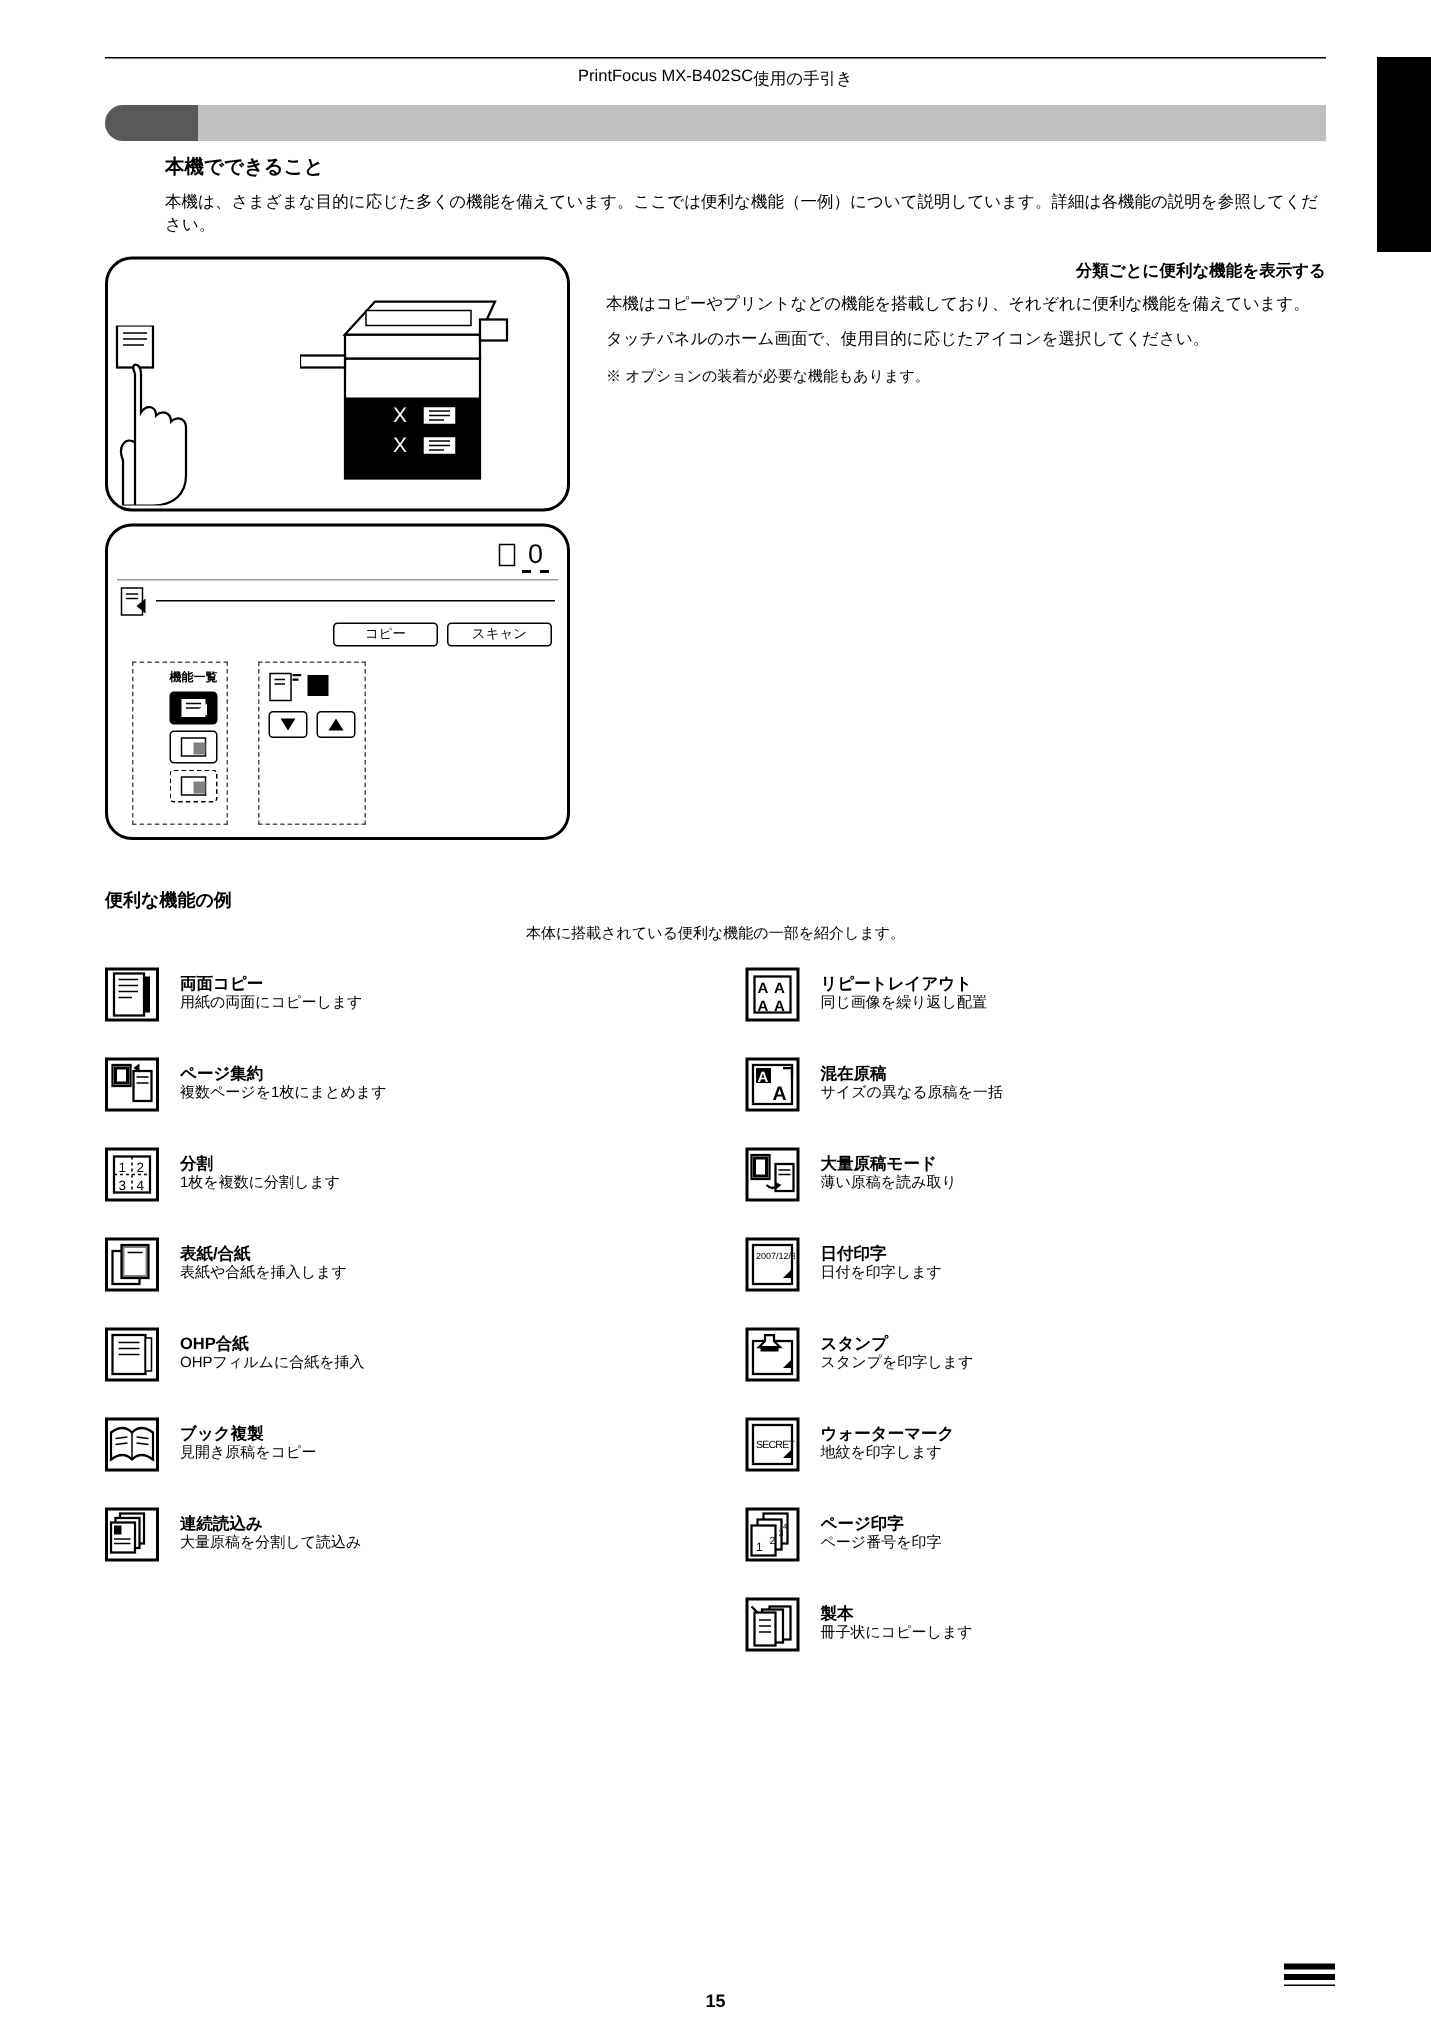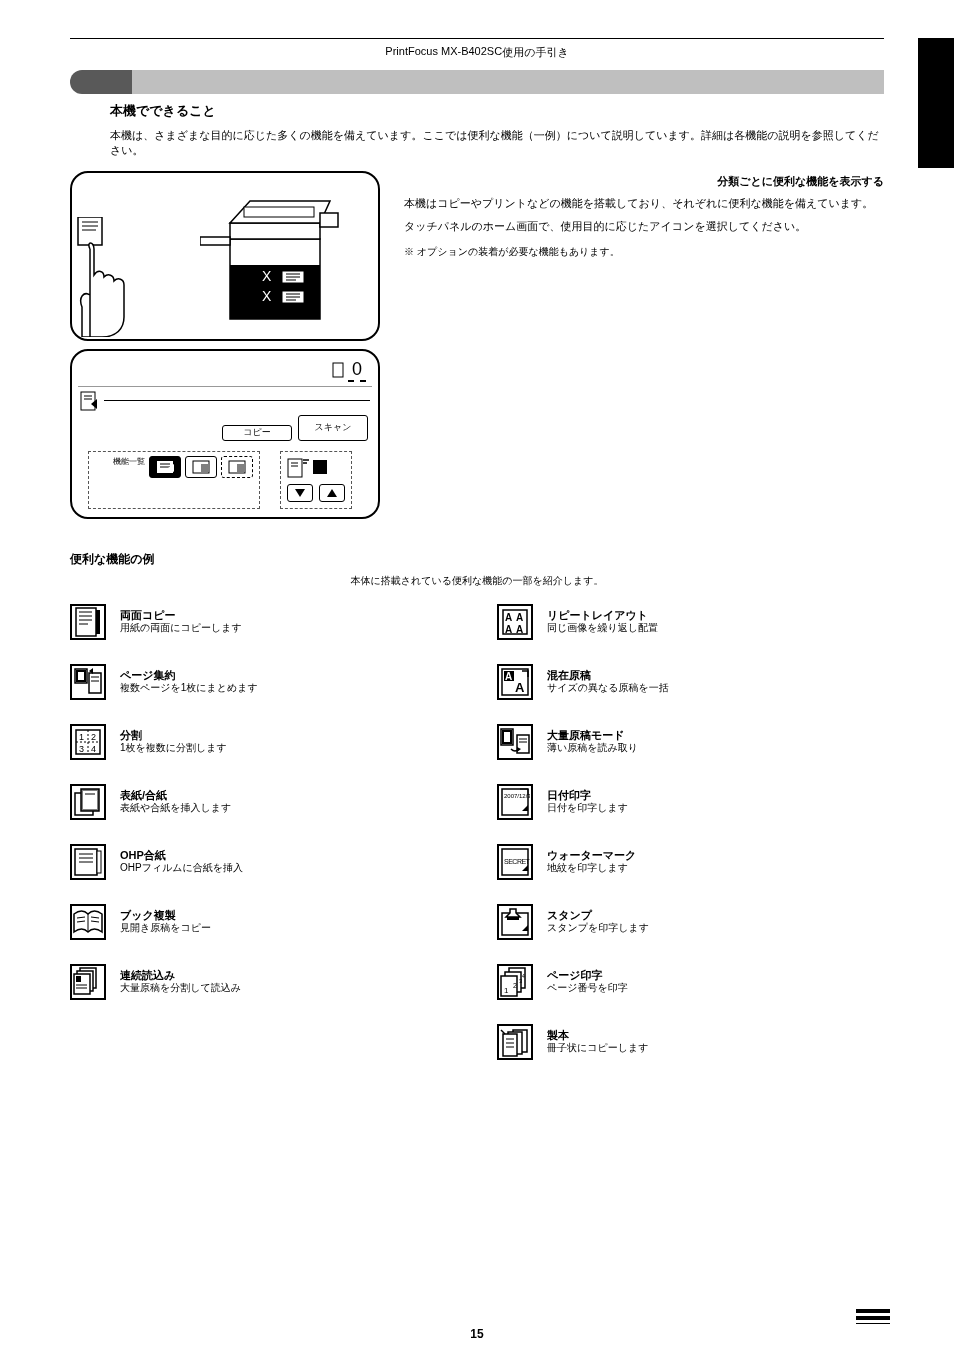--- a/index.html
+++ b/index.html
@@ -155,24 +155,24 @@
           <svg width="18" height="20">
             <rect x="1" y="1" width="14" height="18" fill="#fff" stroke="#000"></rect>
             <line x1="4" y1="5" x2="12" y2="5" stroke="#000"></line>
             <line x1="4" y1="8" x2="12" y2="8" stroke="#000"></line>
             <path d="M11 13 L17 8 L17 18 Z" fill="#000"></path>
           </svg>
           <div style="flex:1; height:1px; background:#000;"></div>
         </div>
         <div style="display:flex; gap:6px; justify-content:flex-end; padding:2px 4px 4px 4px;align-items:flex-end;">
           <div class="mini-btn" style="width:70px; height:16px; font-size:9px;">コピー</div>
-          <div class="mini-btn" style="width:70px; height:26px; font-size:9px;">スキャン</div>
+          <div class="mini-btn" style="width:70px; height:16px; font-size:9px;">スキャン</div>
         </div>
         <div style="display:flex; gap:20px; padding:6px 4px 2px 10px;">
-          <div style="border:1px dashed #555; padding:4px 6px 14px 24px; display:flex; flex-direction:row; gap:4px;">
+          <div style="border:1px dashed #555; padding:4px 6px 14px 24px; display:flex; flex-direction:column; gap:4px;font-weight:bold;">
             <div style="font-size:8px; text-align:center;">機能一覧</div>
             <div class="mini-btn" style="width:32px; height:22px; background:#000;">
               <svg width="20" height="16">
                   <rect x="2" y="2" width="16" height="12" fill="#fff"></rect>
                   <line x1="5" y1="5" x2="15" y2="5" stroke="#000"></line>
                   <line x1="5" y1="8" x2="15" y2="8" stroke="#000"></line>
                   <path d="M13 9 L19 5 L19 13 Z" fill="#fff"></path>
                 </svg>
             </div>
             <div class="mini-btn" style="width:32px; height:22px;">
@@ -418,43 +418,43 @@
         </div>
         <div class="feat-labels">
             <div class="feat-name">日付印字</div>
             <div class="feat-sub">日付を印字します</div>
           </div>
       </div>
 
       <div class="feat-item">
         <div class="feat-icon">
           <svg width="30" height="30">
-              <rect x="2" y="2" width="26" height="26" fill="#fff" stroke="#000" stroke-width="1.5"></rect>
-              <text x="4" y="17" font-size="7" letter-spacing="-0.5">SECRET</text>
-              <path d="M22 24 L28 24 L28 18" fill="#000"></path>
-            </svg>
-        </div>
-        <div class="feat-labels">
-            <div class="feat-name">ウォーターマーク</div>
-            <div class="feat-sub">地紋を印字します</div>
-          </div>
-      </div>
-
-      <div class="feat-item">
-        <div class="feat-icon">
-          <svg width="30" height="30">
               <rect x="2" y="6" width="26" height="22" fill="#fff" stroke="#000" stroke-width="1.5"></rect>
               <path d="M10 2 L16 2 L16 6 L20 10 L6 10 L10 6 Z" fill="#fff" stroke="#000" stroke-width="1.5"></path>
               <rect x="7" y="10" width="12" height="3" fill="#000"></rect>
               <path d="M22 24 L28 24 L28 18" fill="#000"></path>
             </svg>
         </div>
         <div class="feat-labels">
             <div class="feat-name">スタンプ</div>
             <div class="feat-sub">スタンプを印字します</div>
+          </div>
+      </div>
+
+      <div class="feat-item">
+        <div class="feat-icon">
+          <svg width="30" height="30">
+              <rect x="2" y="2" width="26" height="26" fill="#fff" stroke="#000" stroke-width="1.5"></rect>
+              <text x="4" y="17" font-size="7" letter-spacing="-0.5">SECRET</text>
+              <path d="M22 24 L28 24 L28 18" fill="#000"></path>
+            </svg>
+        </div>
+        <div class="feat-labels">
+            <div class="feat-name">ウォーターマーク</div>
+            <div class="feat-sub">地紋を印字します</div>
           </div>
       </div>
 
       <div class="feat-item">
         <div class="feat-icon">
           <svg width="32" height="32">
               <rect x="10" y="2" width="16" height="20" fill="#fff" stroke="#000" stroke-width="1.5"></rect>
               <rect x="6" y="6" width="16" height="20" fill="#fff" stroke="#000" stroke-width="1.5"></rect>
               <rect x="2" y="10" width="16" height="20" fill="#fff" stroke="#000" stroke-width="1.5"></rect>
               <text x="5" y="27" font-size="8">1</text>

